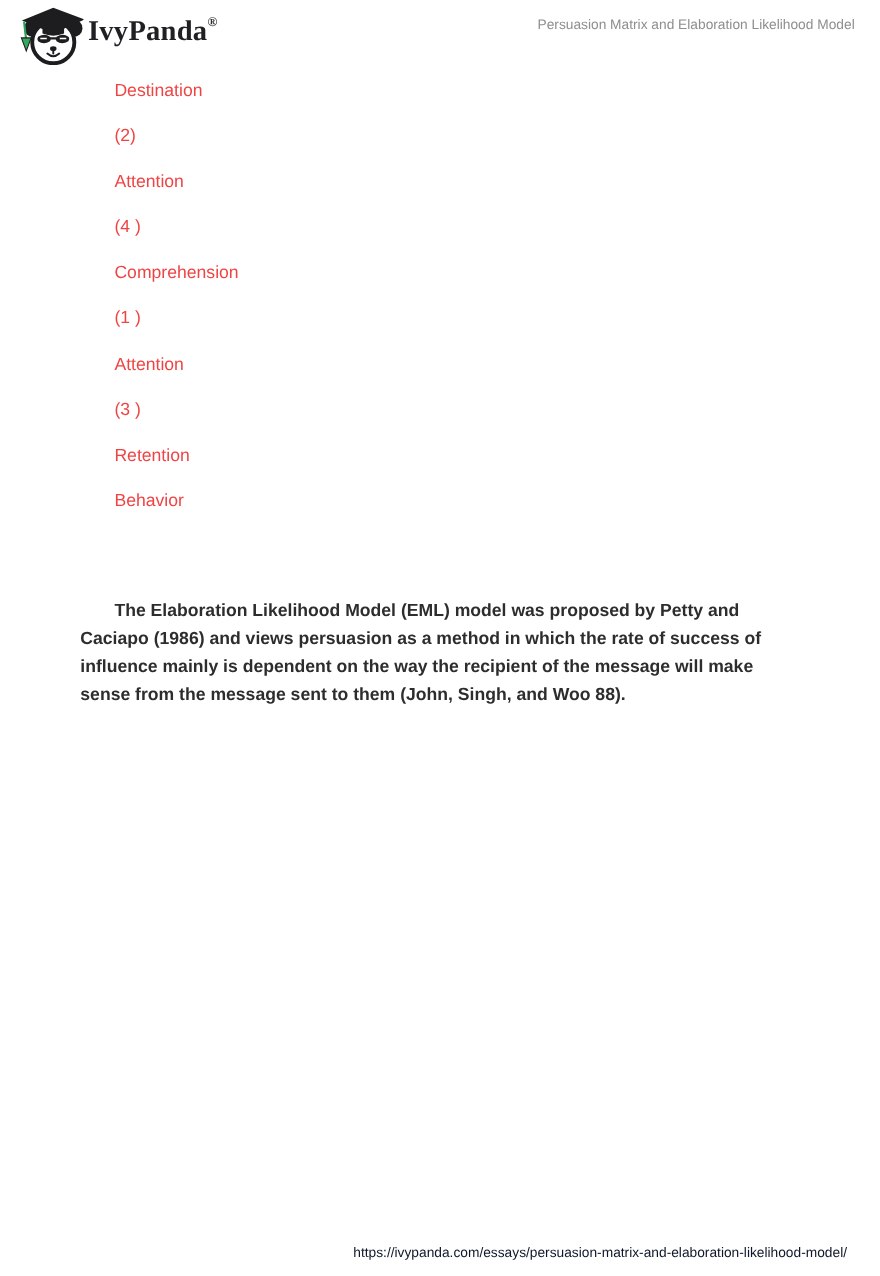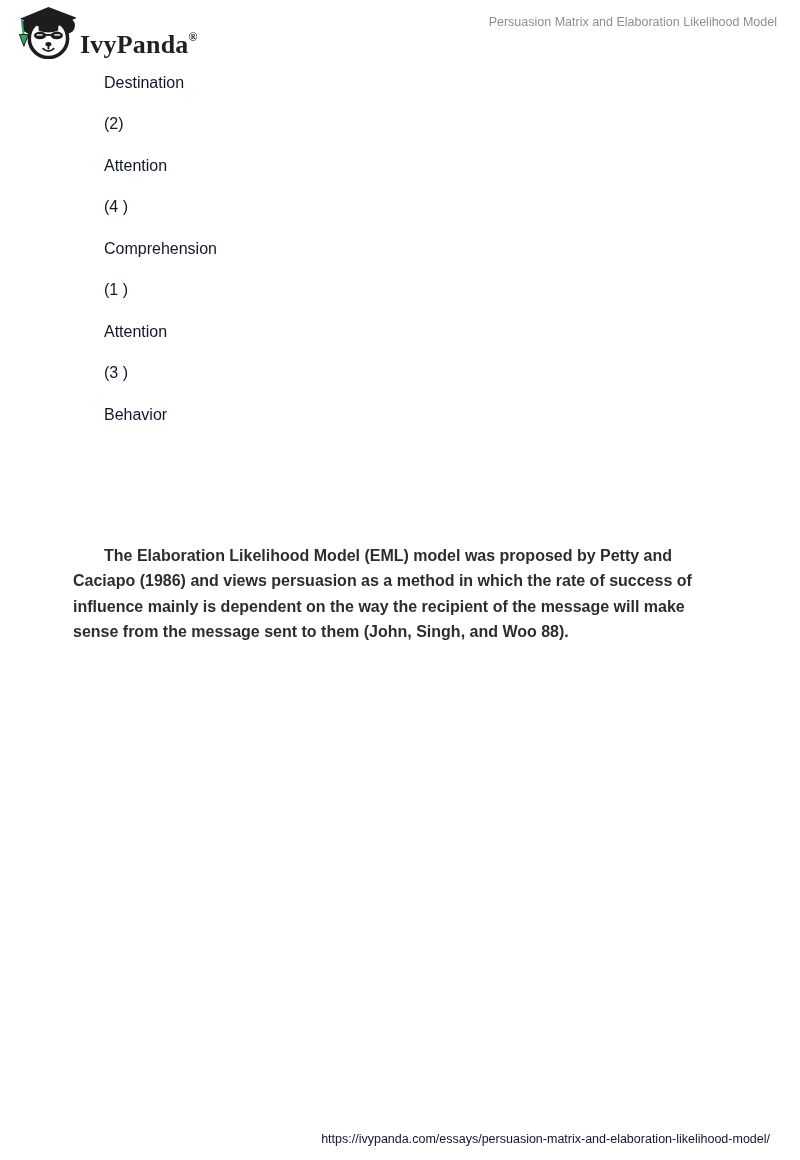--- a/index.html
+++ b/index.html
@@ -17,21 +17,21 @@
   .logo-svg {
     position: absolute;
     left: 13px;
     top: 4px;
     width: 63px;
     height: 55px;
   }
   .brand {
     position: absolute;
     left: 80px;
-    top: 30px;
+    top: 13px;
     font-family: "Liberation Serif", serif;
     font-weight: bold;
     font-size: 26px;
     color: #1f2023;
     letter-spacing: 0.2px;
     white-space: nowrap;
   }
   .brand sup {
     font-size: 12px;
     vertical-align: 12px;
@@ -49,21 +49,21 @@
   .outline {
     position: absolute;
     left: 104px;
     top: 62px;
   }
   .outline-line {
     height: 41.5px;
     display: flex;
     align-items: center;
     font-size: 16px;
-    color: #0f172a;
+    color: #ef4444;
     white-space: pre;
   }
 
   
   .body-paragraph {
     position: absolute;
     left: 73px;
     top: 527px;
     width: 655px;
     font-size: 16px;
@@ -117,20 +117,21 @@
 
   <div class="outline">
     <div class="outline-line">Destination</div>
     <div class="outline-line">(2)</div>
     <div class="outline-line">Attention</div>
     <div class="outline-line">(4 )</div>
     <div class="outline-line">Comprehension</div>
     <div class="outline-line">(1 )</div>
     <div class="outline-line">Attention</div>
     <div class="outline-line">(3 )</div>
+    <div class="outline-line">Retention</div>
     <div class="outline-line">Behavior</div>
   </div>
 
   <p class="body-paragraph">The Elaboration Likelihood Model (EML) model was proposed by Petty and Caciapo (1986) and views persuasion as a method in which the rate of success of influence mainly is dependent on the way the recipient of the message will make sense from the message sent to them (John, Singh, and Woo 88).</p>
 
   <div class="source-url">https://ivypanda.com/essays/persuasion-matrix-and-elaboration-likelihood-model/</div>
 
 </div>
 
 </body></html>

